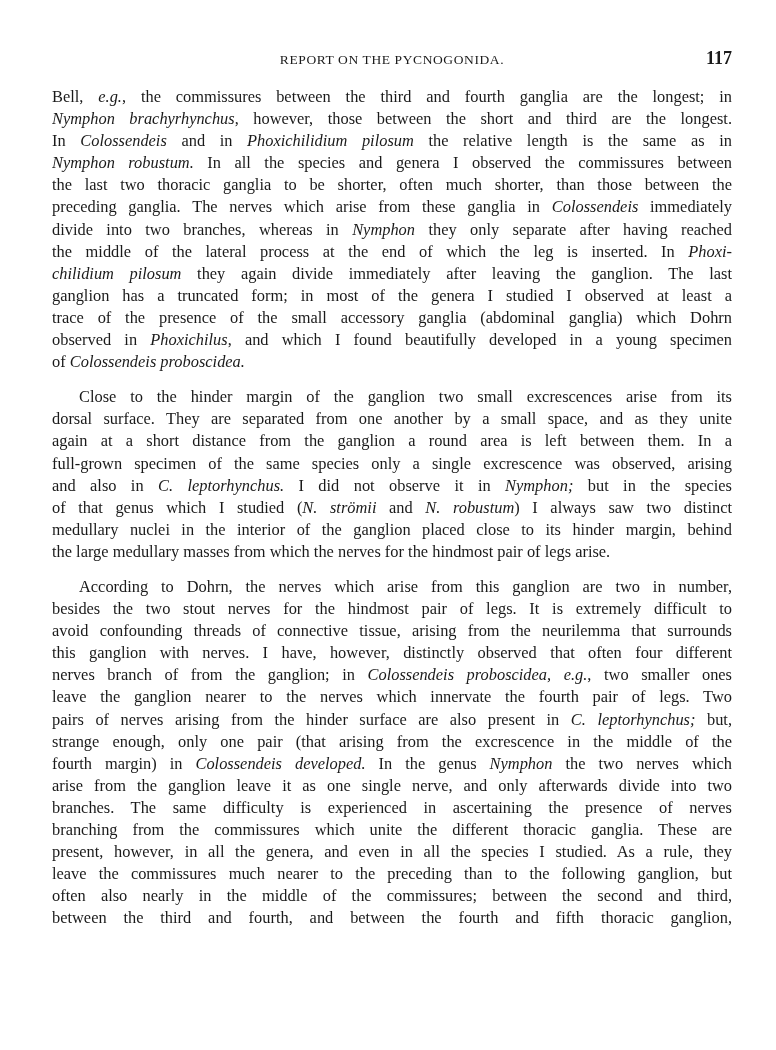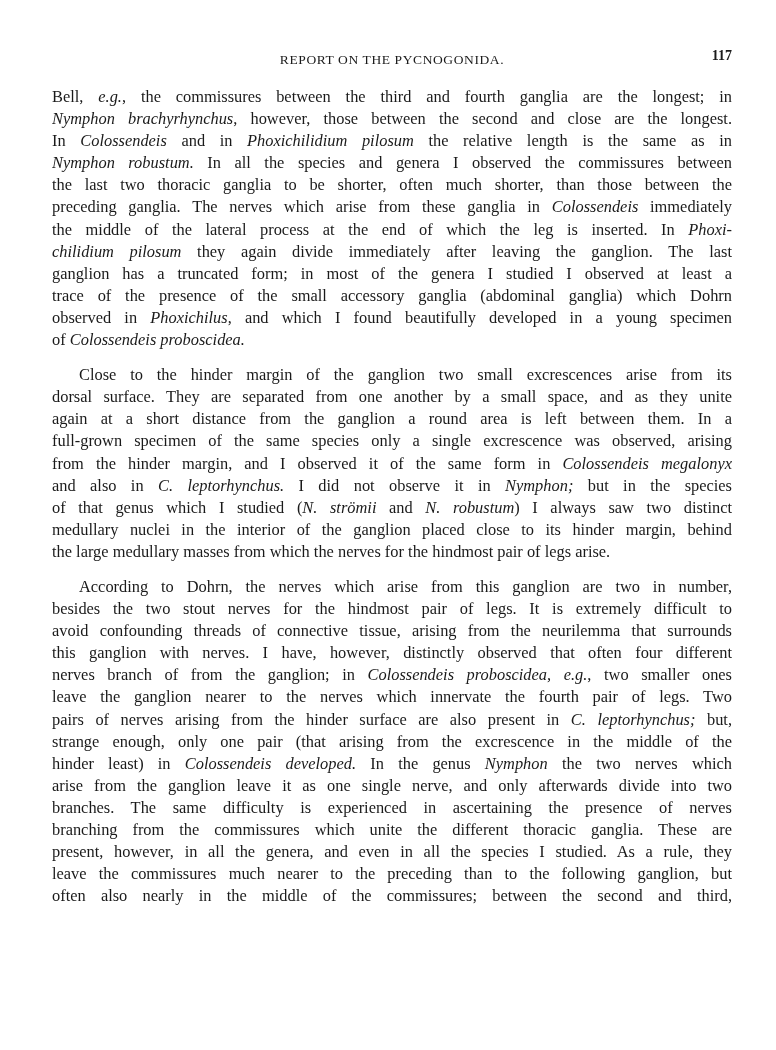--- a/index.html
+++ b/index.html
@@ -6,21 +6,21 @@
     body { width: 776px; height: 1050px; position: relative; overflow: hidden; color: #1a1a1a; }
     .page { position: absolute; left: 0; top: 0; width: 748px; height: 1050px; }
     .running-head { position: absolute; top: 48px; left: 52px; width: 680px; height: 24px; }
     .running-title {
       position: absolute; left: 0; right: 0; text-align: center;
       font-family: "Liberation Serif", serif; font-size: 13.5px; letter-spacing: 0.6px;
       top: 4px;
     }
     .page-number {
       position: absolute; right: 0; top: 0;
-      font-family: "Liberation Serif", serif; font-size: 14px; font-weight: bold;
+      font-family: "Liberation Serif", serif; font-size: 18px; font-weight: bold;
     }
     .body-text {
       position: absolute; left: 52px; top: 86px; width: 680px;
       font-family: "Liberation Serif", serif; font-size: 16.4px; line-height: 22.1px;
     }
     .line {
       display: block; white-space: nowrap; text-align: justify; text-align-last: justify;
       height: 22.1px; overflow: hidden;
     }
     .line.last { text-align-last: left; }
@@ -30,49 +30,50 @@
 </head>
 <body>
 
 <div class="page">
   <div class="running-head">
     <div class="running-title">REPORT ON THE PYCNOGONIDA.</div>
     <div class="page-number">117</div>
   </div>
   <div class="body-text" id="body-text">
       <span class="line"><span>Bell, </span><span class="i">e.g.</span><span>, the commissures between the third and fourth ganglia are the longest; in</span></span>
-      <span class="line"><span class="i">Nymphon brachyrhynchus</span><span>, however, those between the second and close are the longest.</span></span>
+      <span class="line"><span class="i">Nymphon brachyrhynchus</span><span>, however, those between the short and third are the longest.</span></span>
       <span class="line"><span>In </span><span class="i">Colossendeis</span><span> and in </span><span class="i">Phoxichilidium pilosum</span><span> the relative length is the same as in</span></span>
       <span class="line"><span class="i">Nymphon robustum.</span><span>  In all the species and genera I observed the commissures between</span></span>
       <span class="line"><span>the last two thoracic ganglia to be shorter, often much shorter, than those between the</span></span>
       <span class="line"><span>preceding ganglia.  The nerves which arise from these ganglia in </span><span class="i">Colossendeis</span><span> immediately</span></span>
+      <span class="line"><span>divide into two branches, whereas in </span><span class="i">Nymphon</span><span> they only separate after having reached</span></span>
       <span class="line"><span>the middle of the lateral process at the end of which the leg is inserted.  In </span><span class="i">Phoxi-</span></span>
       <span class="line"><span class="i">chilidium pilosum</span><span> they again divide immediately after leaving the ganglion.  The last</span></span>
       <span class="line"><span>ganglion has a truncated form; in most of the genera I studied I observed at least a</span></span>
       <span class="line"><span>trace of the presence of the small accessory ganglia (abdominal ganglia) which Dohrn</span></span>
       <span class="line"><span>observed in </span><span class="i">Phoxichilus</span><span>, and which I found beautifully developed in a young specimen</span></span>
       <span class="line last"><span>of </span><span class="i">Colossendeis proboscidea.</span></span>
       <span class="line indent"><span>Close to the hinder margin of the ganglion two small excrescences arise from its</span></span>
       <span class="line"><span>dorsal surface.  They are separated from one another by a small space, and as they unite</span></span>
       <span class="line"><span>again at a short distance from the ganglion a round area is left between them.  In a</span></span>
       <span class="line"><span>full-grown specimen of the same species only a single excrescence was observed, arising</span></span>
-      <span class="line"><span>from the hinder margin, and I observed it of the same form in </span><span class="i">Colossendeis megalonyx</span></span>
       <span class="line"><span>and also in </span><span class="i">C. leptorhynchus.</span><span>  I did not observe it in </span><span class="i">Nymphon;</span><span> but in the species</span></span>
       <span class="line"><span>of that genus which I studied (</span><span class="i">N. strömii</span><span> and </span><span class="i">N. robustum</span><span>) I always saw two distinct</span></span>
       <span class="line"><span>medullary nuclei in the interior of the ganglion placed close to its hinder margin, behind</span></span>
       <span class="line last"><span>the large medullary masses from which the nerves for the hindmost pair of legs arise.</span></span>
       <span class="line indent"><span>According to Dohrn, the nerves which arise from this ganglion are two in number,</span></span>
       <span class="line"><span>besides the two stout nerves for the hindmost pair of legs.  It is extremely difficult to</span></span>
       <span class="line"><span>avoid confounding threads of connective tissue, arising from the neurilemma that surrounds</span></span>
       <span class="line"><span>this ganglion with nerves.  I have, however, distinctly observed that often four different</span></span>
       <span class="line"><span>nerves branch of from the ganglion; in </span><span class="i">Colossendeis proboscidea, e.g.</span><span>, two smaller ones</span></span>
       <span class="line"><span>leave the ganglion nearer to the nerves which innervate the fourth pair of legs.  Two</span></span>
       <span class="line"><span>pairs of nerves arising from the hinder surface are also present in </span><span class="i">C. leptorhynchus;</span><span> but,</span></span>
       <span class="line"><span>strange enough, only one pair (that arising from the excrescence in the middle of the</span></span>
-      <span class="line"><span>hinder least) in </span><span class="i">Colossendeis developed.</span><span>  In the genus </span><span class="i">Nymphon</span><span> the two nerves which</span></span>
+      <span class="line"><span>fourth margin) in </span><span class="i">Colossendeis developed.</span><span>  In the genus </span><span class="i">Nymphon</span><span> the two nerves which</span></span>
       <span class="line"><span>arise from the ganglion leave it as one single nerve, and only afterwards divide into two</span></span>
       <span class="line"><span>branches.  The same difficulty is experienced in ascertaining the presence of nerves</span></span>
       <span class="line"><span>branching from the commissures which unite the different thoracic ganglia.  These are</span></span>
       <span class="line"><span>present, however, in all the genera, and even in all the species I studied.  As a rule, they</span></span>
       <span class="line"><span>leave the commissures much nearer to the preceding than to the following ganglion, but</span></span>
       <span class="line"><span>often also nearly in the middle of the commissures; between the second and third,</span></span>
+      <span class="line"><span>between the third and fourth, and between the fourth and fifth thoracic ganglion,</span></span>
     </div>
 </div>
 
 </body></html>

